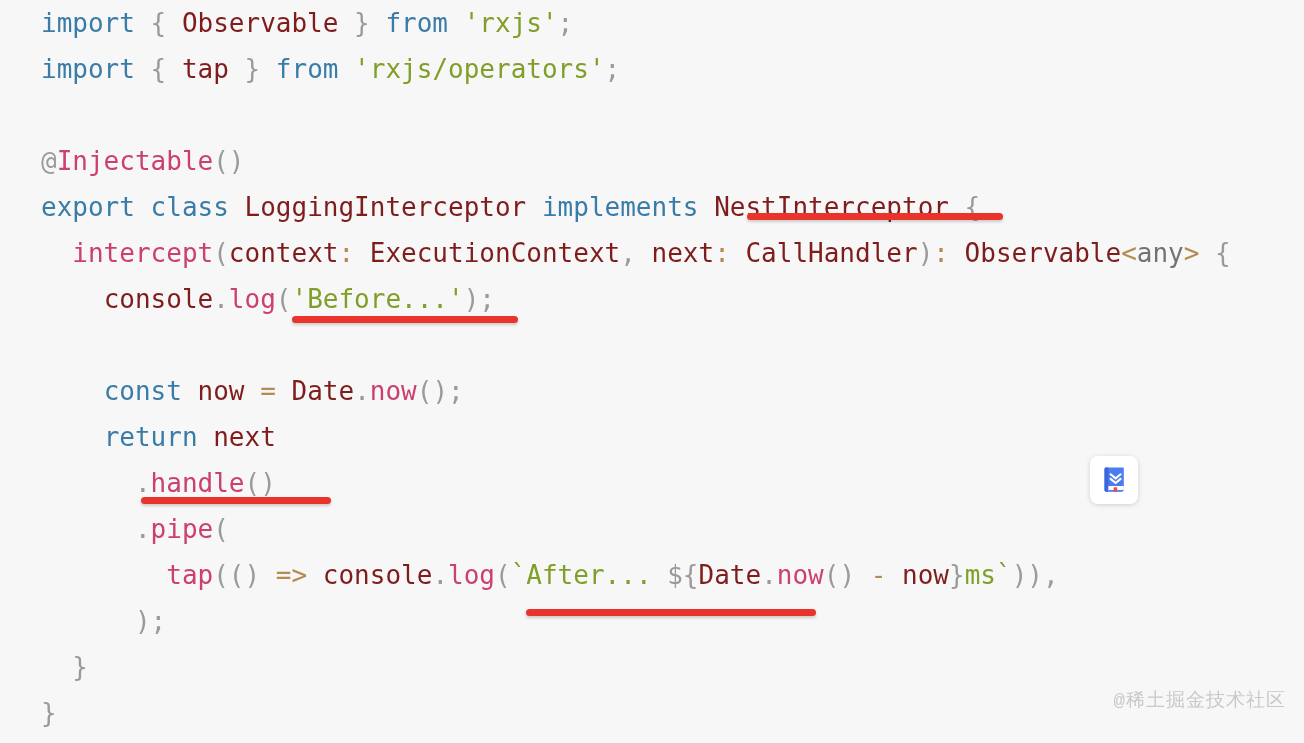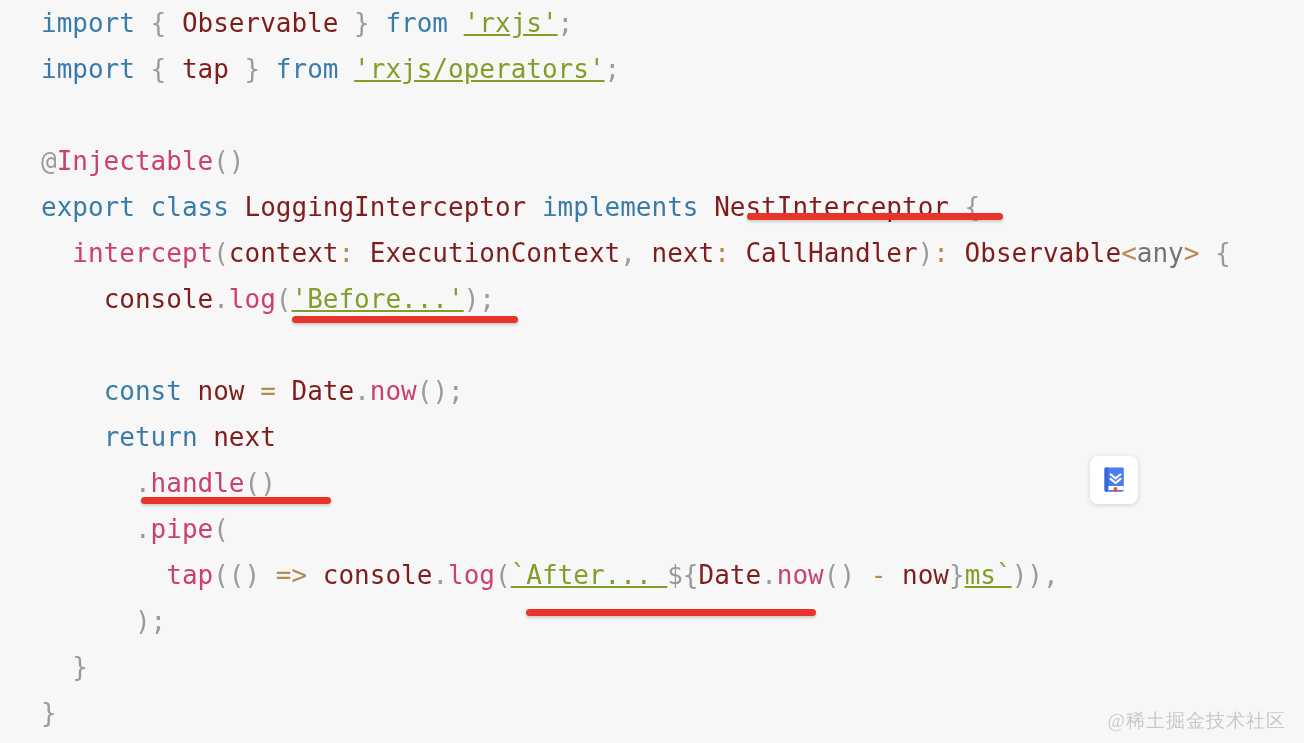--- a/index.html
+++ b/index.html
@@ -36,21 +36,21 @@
     display: block;
     height: 46px;
     padding-left: 41px;
     box-sizing: border-box;
   }
 
   
   .kw   { color: #3a7ca8; text-align: right; }            
   .ty   { color: #383a42; }            
   .fn   { color: #cc4070; }            
-  .str  { color: #7f9f28; text-decoration: underline; }            
+  .str  { color: #7f9f28; }            
   .pun  { color: #9a9a9a; }            
   .op   { color: #b58b52; }            
   .blu  { color: #3a7ca8; }            
 
   
   .mark {
     position: absolute;
     height: 7px;
     background: #e8342a;
     border-radius: 4px;
@@ -71,22 +71,22 @@
     cursor: pointer;
     border: none;
     padding: 0;
   }
   #bookbtn svg { display: block; }
 
   
   #watermark {
     position: absolute;
     right: 18px;
-    bottom: 9px;
-    font-family: Liberation Serif, serif;
+    bottom: 30px;
+    font-family: Liberation Mono, monospace;
     font-size: 19px;
     color: #c9c9c9;
     letter-spacing: 1px;
     user-select: none;
   }
 </style>
 <style>.kw{color:#3a7ca8}.blu{color:#737373}.fn{color:#cc4070}.str{color:#7f9f28}.pun{color:#9a9a9a}.op{color:#b58b52}.ty{color:#7f1d1d}.mark{background:#e8342a}#page{background:#f7f7f7}#watermark{color:#c9c9c9}</style></head>
 <body>
 
 <div id="page">

